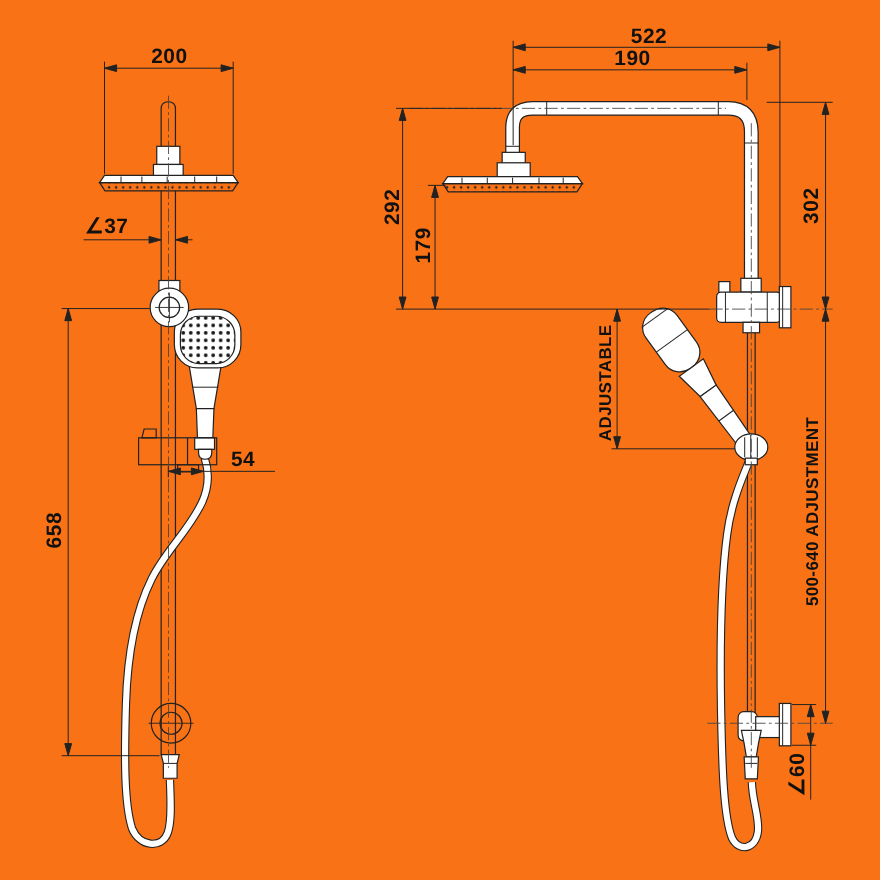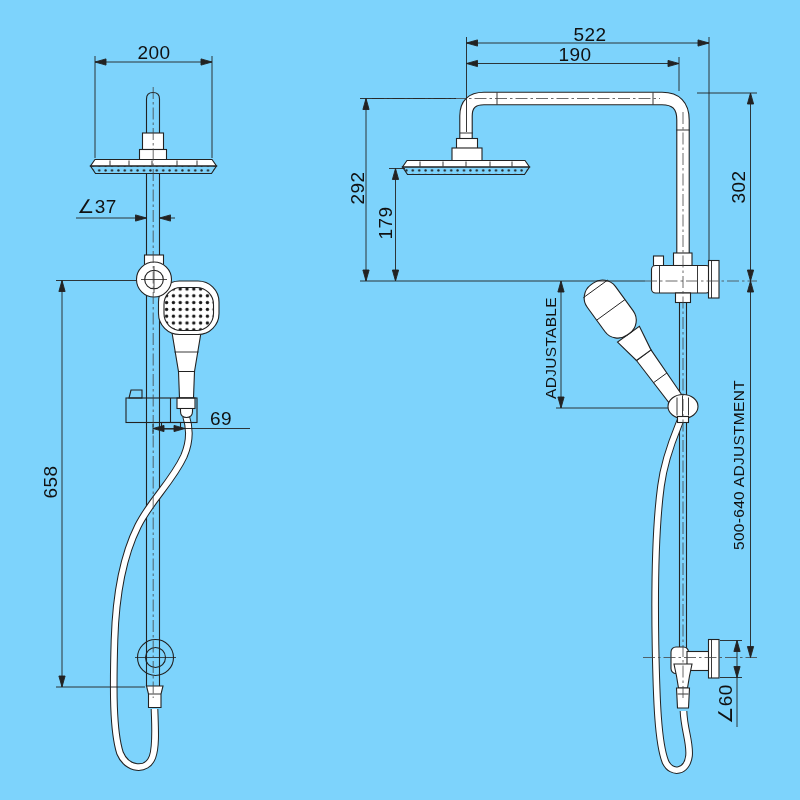--- a/index.html
+++ b/index.html
@@ -1,17 +1,17 @@
 <!DOCTYPE html>
 <html><head>
 <meta charset="utf-8">
 <style>
   html,body{margin:0;padding:0;background:#ffffff;}
-  #stage{position:relative;width:800px;height:800px;background:#7dd3fc;overflow:hidden;
-         font-family:"Liberation Sans", sans-serif;}
+  #stage{position:relative;width:800px;height:800px;background:#f97316;overflow:hidden;
+         font-family:"Liberation Sans", sans-serif;font-weight:bold;}
   #stage svg{position:absolute;left:0;top:0;}
   .dim{position:absolute;color:#111;font-size:19px;letter-spacing:.5px;white-space:nowrap;
        transform:translate(-50%,-50%);line-height:1;}
   .dim.rot{transform:translate(-50%,-50%) rotate(-90deg);}
   .dim.small{font-size:15.5px;letter-spacing:.3px;}
 </style>
 </head>
 <body>
 
 <div id="stage">
@@ -260,21 +260,21 @@
       <line x1="720" y1="677.5" x2="742" y2="677.5"></line>
       <line x1="737" y1="640.5" x2="737" y2="727"></line>
       <polygon points="737,640.5 733.9,651.5 740.1,651.5"></polygon>
       <polygon points="737,677.5 733.9,666.5 740.1,666.5"></polygon>
     </g>
   </g>
 </svg>
 
 <div class="dim" style="left:154px;top:52px">200</div>
 <div class="dim" style="left:97px;top:206px">∠37</div>
-<div class="dim" style="left:221px;top:418px">69</div>
+<div class="dim" style="left:221px;top:418px">54</div>
 <div class="dim rot" style="left:50px;top:482px">658</div>
 
 <div class="dim" style="left:590px;top:34px">522</div>
 <div class="dim" style="left:575px;top:54px">190</div>
 <div class="dim rot" style="left:357px;top:188px">292</div>
 <div class="dim rot" style="left:385px;top:223px">179</div>
 <div class="dim rot" style="left:738px;top:187px">302</div>
 <div class="dim rot small" style="left:551px;top:348px">ADJUSTABLE</div>
 <div class="dim rot small" style="left:739px;top:465px">500-640 ADJUSTMENT</div>
 <div class="dim rot" style="left:725px;top:704px">∠60</div>

